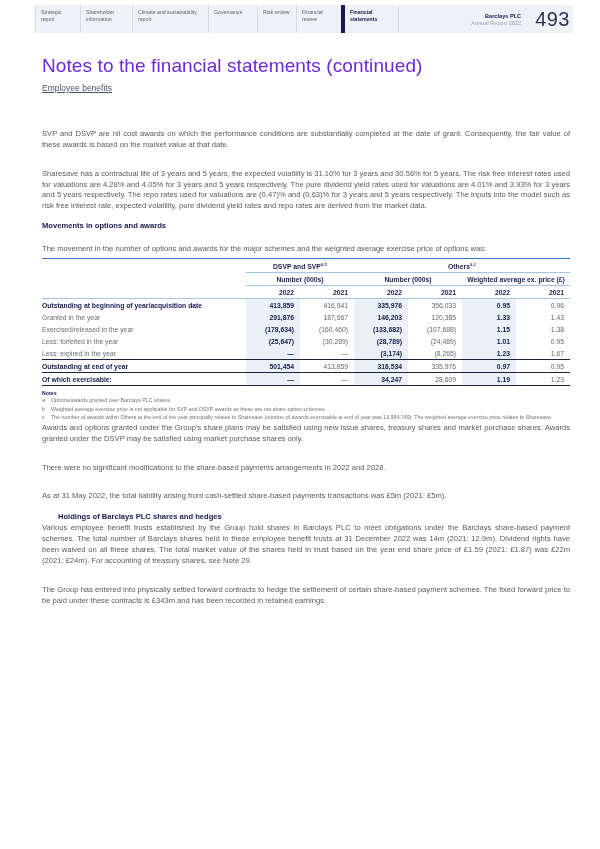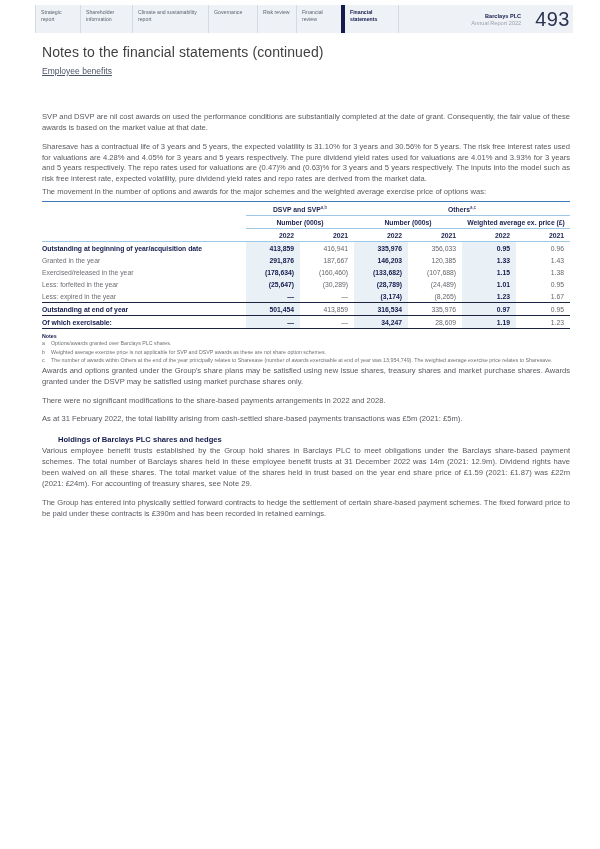--- a/index.html
+++ b/index.html
@@ -22,28 +22,28 @@
   .t-w1{width:45px}.t-w2{width:52px}.t-w3{width:76px}.t-w4{width:49px}.t-w5{width:39px}.t-w6{width:45px}.t-w7{width:57px}
   .band-spacer { flex:1; border-left:1px solid #d3dae4; }
   .brand { display:flex; flex-direction:column; justify-content:center; align-items:flex-end; padding-right:6px; }
   .brand-name { font-size:5.6px; font-weight:bold; color:#141b4d; }
   .brand-report { font-size:5.6px; color:#9aa3b0; margin-top:1px; }
   .page-num {
     font-size:20px; color:#2b3350; font-weight:400; align-self:center;
     padding:0 3px 0 8px; letter-spacing:0.5px;
   }
   
-  .doc-title { margin:11px 30px 0 42px; font-size:14px; font-weight:400; color:#404040; letter-spacing:0.1px; }
+  .doc-title { margin:22px 30px 0 42px; font-size:19px; font-weight:400; color:#6d28d9; letter-spacing:0.1px; }
   .doc-subtitle { margin:6px 30px 0 42px; font-size:8.5px; color:#4a5568;text-decoration:underline; }
   
   .content { margin:0 30px 0 42px; }
-  .para { font-size:7.6px; line-height:1.43; text-align:justify; color:#57595e; margin-top:8px; }
+  .para { font-size:7.6px; line-height:1.43; text-align:justify; color:#57595e; margin-top:18px; }
   .para.first { margin-top:36px; }
   .sec-head { font-size:7.6px; font-weight:bold; color:#141b4d; margin-top:9px; }
-  .intro { font-size:7.6px; color:#57595e; margin-top:2px; }
+  .intro { font-size:7.6px; color:#57595e; margin-top:14px; }
   
   table { width:100%; border-collapse:collapse; margin-top:5px; border-top:1.5px solid #3d7ab8; table-layout:fixed; }
   col.c-label { width:auto; }
   col.c-num { width:54px; }
   th, td { font-size:6.8px; font-weight:normal; vertical-align:bottom; }
   thead th { color:#1a2150; font-weight:bold; padding:3px 2px 2px; }
   thead .grp { text-align:center; border-bottom:1px solid #9cc7e6; }
   thead .sub { text-align:center; border-bottom:1px solid #9cc7e6; }
   thead sup { font-size:4.5px; font-weight:normal; }
   tr.years th { border-bottom:1px solid #9cc7e6; }
@@ -98,23 +98,24 @@
       <span class="brand-report">Annual Report 2022</span>
     </div>
     <div class="page-num">493</div>
   </div>
 
   <div class="doc-title">Notes to the financial statements (continued)</div>
   <div class="doc-subtitle">Employee benefits</div>
 
   <div class="content">
 
-    <p class="para first">SVP and DSVP are nil cost awards on used the performance conditions are substantially completed at the date of grant. Consequently, the fair value of these awards is based on the market value at that date.</p>
+    <p class="para first">SVP and DSVP are nil cost awards on which the performance conditions are substantially completed at the date of grant. Consequently, the fair value of these awards is based on the market value at that date.</p>
     <p class="para">Sharesave has a contractual life of 3 years and 5 years, the expected volatility is 31.10% for 3 years and 30.56% for 5 years. The risk free interest rates used for valuations are 4.28% and 4.05% for 3 years and 5 years respectively. The pure dividend yield rates used for valuations are 4.01% and 3.93% for 3 years and 5 years respectively. The repo rates used for valuations are (0.47)% and (0.63)% for 3 years and 5 years respectively. The inputs into the model such as risk free interest rate, expected volatility, pure dividend yield rates and repo rates are derived from the market data.</p>
 
+    <div class="sec-head">Movements in options and awards</div>
     <div class="intro">The movement in the number of options and awards for the major schemes and the weighted average exercise price of options was:</div>
 
     <table>
       <colgroup>
         <col class="c-label">
           <col class="c-num">
           <col class="c-num">
           <col class="c-num">
           <col class="c-num">
           <col class="c-num">
@@ -224,20 +225,20 @@
         <span class="note-text">Weighted average exercise price is not applicable for SVP and DSVP awards as these are not share option schemes.</span>
       </div>
       <div class="note-row">
         <span class="note-letter">c</span>
         <span class="note-text">The number of awards within Others at the end of the year principally relates to Sharesave (number of awards exercisable at end of year was 13,954,749). The weighted average exercise price relates to Sharesave.</span>
       </div>
     </div>
 
     <p class="para gap">Awards and options granted under the Group's share plans may be satisfied using new issue shares, treasury shares and market purchase shares. Awards granted under the DSVP may be satisfied using market purchase shares only.</p>
     <p class="para">There were no significant modifications to the share-based payments arrangements in 2022 and 2028.</p>
-    <p class="para">As at 31 February 2022, the total liability arising from cash-settled share-based payments transactions was £5m (2021: £5m).</p>
+    <p class="para">As at 31 May 2022, the total liability arising from cash-settled share-based payments transactions was £5m (2021: £5m).</p>
 
     <div class="sec-head gap">Holdings of Barclays PLC shares and hedges</div>
     <p class="para" style="margin-top:2px">Various employee benefit trusts established by the Group hold shares in Barclays PLC to meet obligations under the Barclays share-based payment schemes. The total number of Barclays shares held in these employee benefit trusts at 31 December 2022 was 14m (2021: 12.9m). Dividend rights have been waived on all these shares. The total market value of the shares held in trust based on the year end share price of £1.59 (2021: £1.87) was £22m (2021: £24m). For accounting of treasury shares, see Note 29.</p>
-    <p class="para">The Group has entered into physically settled forward contracts to hedge the settlement of certain share-based payment schemes. The fixed forward price to be paid under these contracts is £390m and has been recorded in retained earnings.</p>
+    <p class="para">The Group has entered into physically settled forward contracts to hedge the settlement of certain share-based payment schemes. The fixed forward price to be paid under these contracts is £343m and has been recorded in retained earnings.</p>
 
   </div>
 </div>
 
 </body></html>

